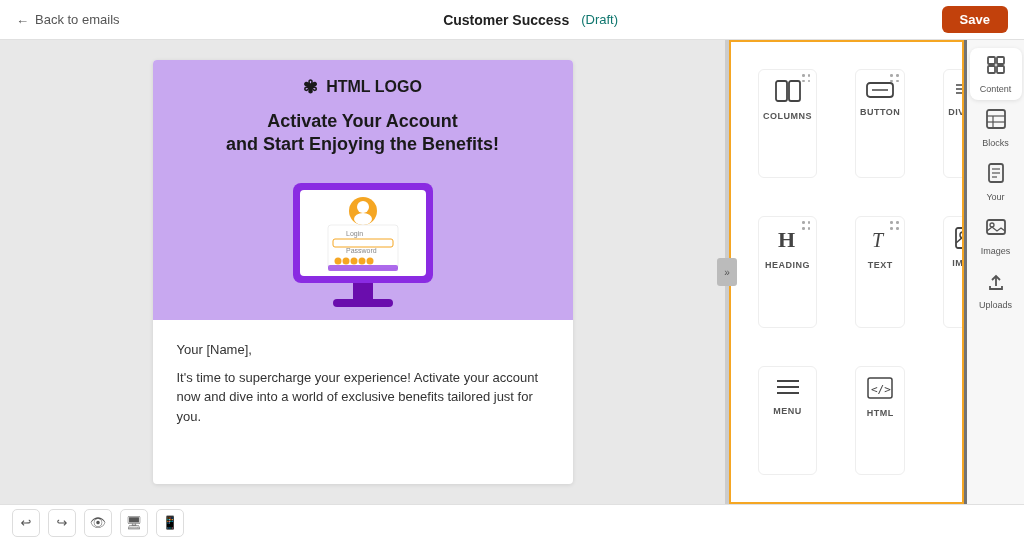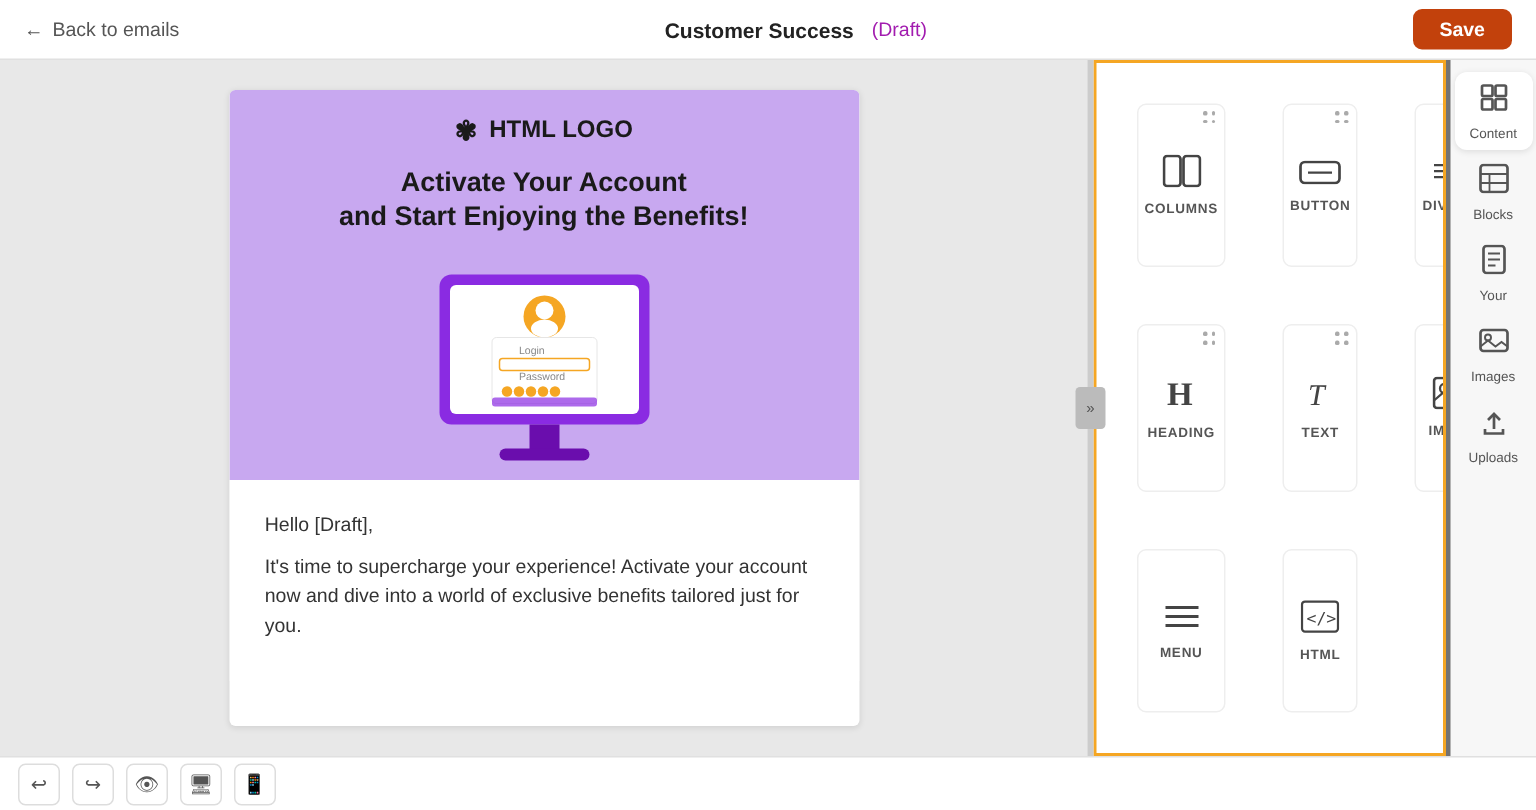--- a/index.html
+++ b/index.html
@@ -24,21 +24,21 @@
       color: #555;
       cursor: pointer;
     }
     .topbar-center {
       display: flex;
       align-items: center;
       gap: 12px;
       font-size: 14px;
     }
     .topbar-title { font-weight: 600; color: #222; }
-    .topbar-draft { color: #a21caf; font-size: 13px; }
+    .topbar-draft { color: #0f766e; font-size: 13px; }
     .save-btn {
       background: #c2410c;
       color: #fff;
       border: none;
       border-radius: 6px;
       padding: 6px 18px;
       font-size: 13px;
       font-weight: 600;
       cursor: pointer;
     }
@@ -164,21 +164,20 @@
       grid-template-columns: 1fr 1fr 1fr;
       gap: 0;
       padding: 8px;
       flex: 1;
     }
 
     .element-item {
       display: flex;
       flex-direction: column;
       align-items: center;
-      justify-content: center;
       padding: 10px 4px;
       border: 1px solid #eee;
       border-radius: 6px;
       cursor: pointer;
       margin: 19px;
       position: relative;
       background: #fff;
       transition: background 0.15s;
     }
 
@@ -323,21 +322,21 @@
             <circle cx="81" cy="88" r="3.5" fill="#f5a623"></circle>
             <circle cx="89" cy="88" r="3.5" fill="#f5a623"></circle>
             <circle cx="97" cy="88" r="3.5" fill="#f5a623"></circle>
 
             <rect x="55" y="92" width="70" height="6" rx="2" fill="#8a2be2" opacity="0.7"></rect>
           </svg>
         </div>
       </div>
 
       <div class="email-body">
-        <p>Hello [Draft],</p>
+        <p>Your [Name],</p>
         <p>It's time to supercharge your experience! Activate your account now and dive into a world of exclusive benefits tailored just for you.</p>
       </div>
     </div>
   </div>
 
   <div class="canvas-divider">
     <div class="collapse-btn">»</div>
   </div>
 
   <div class="columns-panel">

